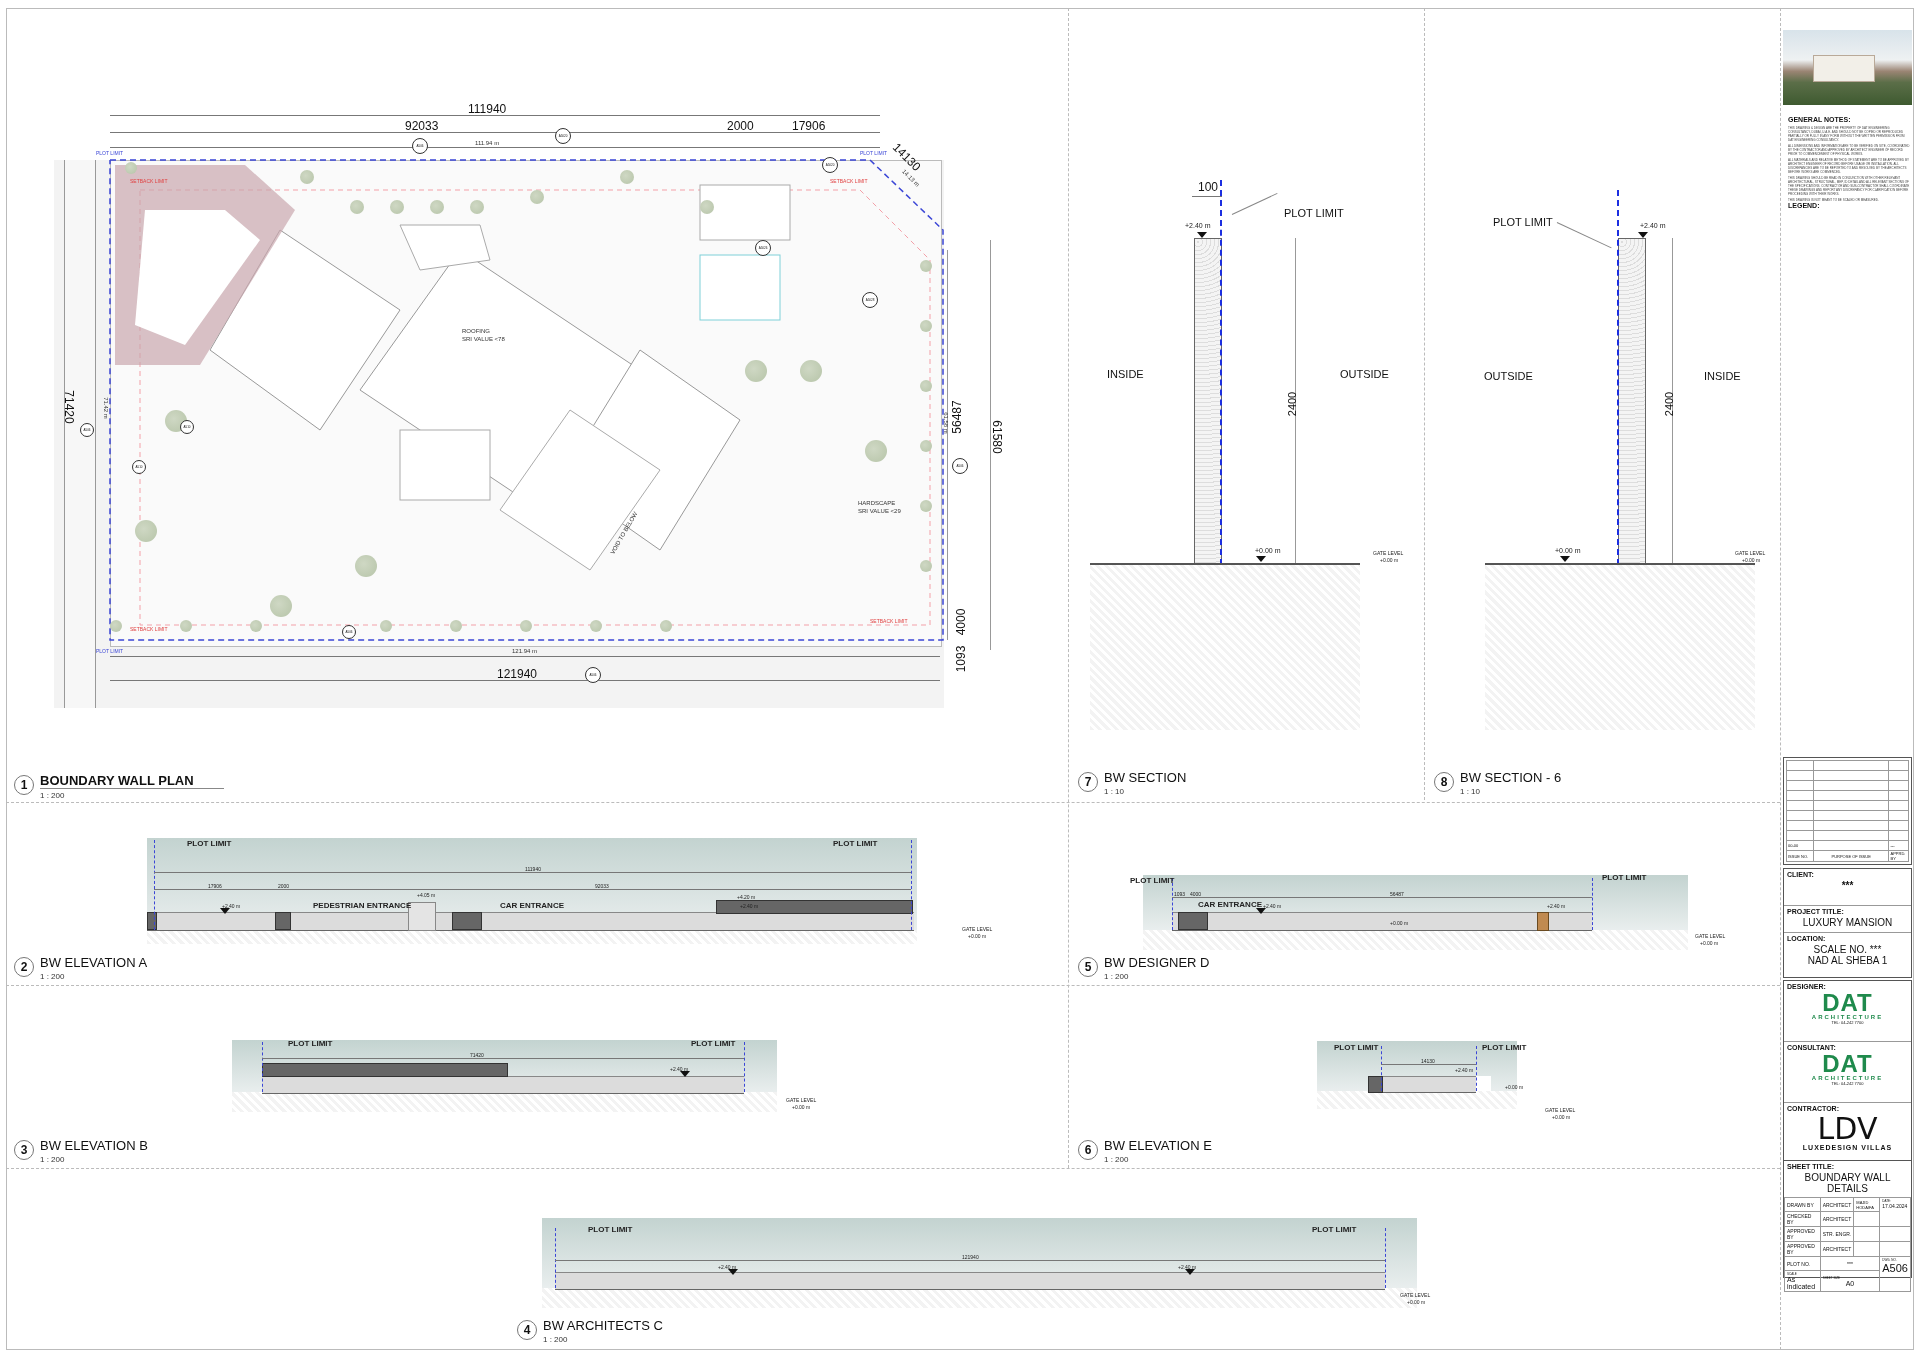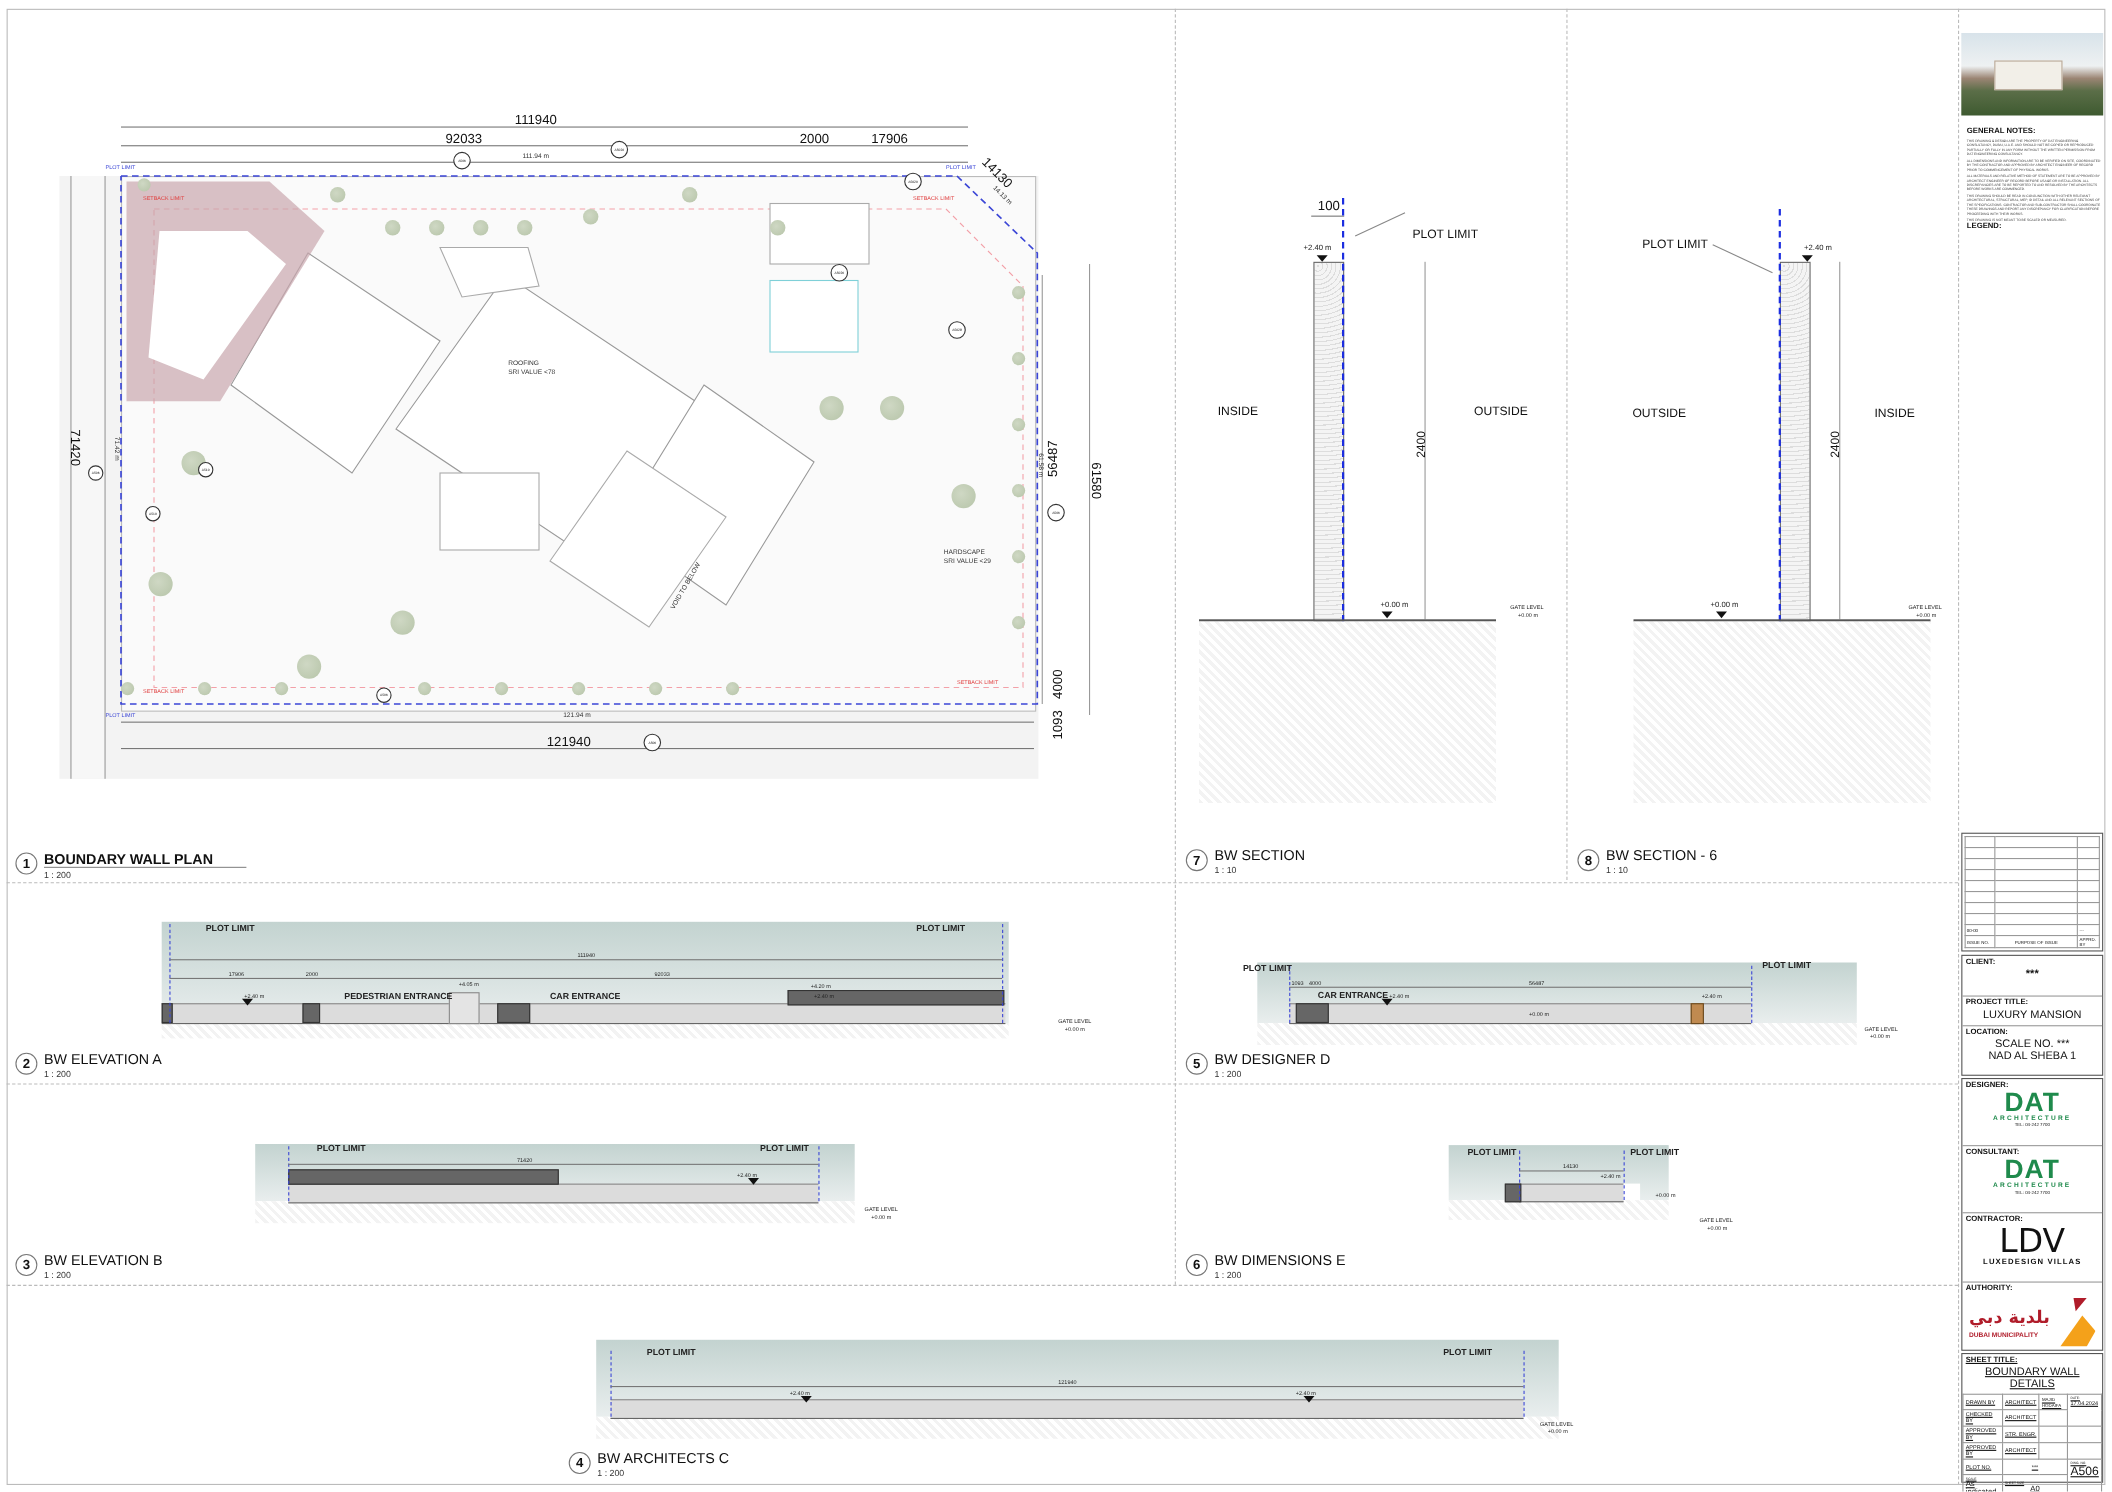--- a/index.html
+++ b/index.html
@@ -323,21 +323,21 @@
   <div class="lbl" style="left:1482px;top:1043px;">PLOT LIMIT</div>
   <div class="dimline" style="left:1381px;top:1064px;width:95px;"></div>
   <div class="lvl" style="left:1421px;top:1058px;">14130</div>
   <div class="lvl" style="left:1455px;top:1067px;">+2.40 m</div>
   <div class="lvl" style="left:1505px;top:1084px;">+0.00 m</div>
   <div class="lvl" style="left:1545px;top:1107px;">GATE LEVEL</div>
   <div class="lvl" style="left:1552px;top:1114px;">+0.00 m</div>
   <div class="vtitle" style="left:1078px;top:1138px;">
     <div class="vnum">6</div>
     <div>
-      <div class="vname">BW DIMENSIONS E</div>
+      <div class="vname">BW ELEVATION E</div>
       <div class="vscale">1 : 200</div>
     </div>
   </div>
 </div>
 
 <div>
   <div class="elev" style="left:542px;top:1218px;width:875px;height:70px;"></div>
   <div class="ground" style="left:542px;top:1288px;width:875px;height:20px;"></div>
   <div class="wall" style="left:555px;top:1272px;width:830px;height:16px;"></div>
   <div class="plotline" style="left:555px;top:1228px;height:60px;"></div>
@@ -467,21 +467,21 @@
       <div class="hd">AUTHORITY:</div>
       <div style="position:absolute;left:6px;top:22px;font-size:16px;color:#b01c2a;font-weight:bold;font-family:'DejaVu Sans',sans-serif;">بلدية دبي</div>
       <div style="position:absolute;left:6px;top:45px;font-size:6px;color:#b01c2a;font-weight:bold;">DUBAI MUNICIPALITY</div>
       <svg style="position:absolute;right:6px;top:14px;" width="42" height="44">
         <polygon points="22,0 34,0 24,12" fill="#b01c2a"></polygon>
         <polygon points="10,44 30,16 42,30 34,44" fill="#f4a11a"></polygon>
       </svg>
     </div>
   </div>
 
-  <div class="tb" style="top:1230px;height:118px;text-decoration:underline;">
+  <div class="tb" style="top:1160px;height:118px;">
     <div class="hd">SHEET TITLE:</div>
     <div style="text-align:center;font-size:10px;margin-bottom:3px;">BOUNDARY WALL DETAILS</div>
     <table class="sig">
       <tbody>
           <tr>
         <td>DRAWN BY</td>
         <td>ARCHITECT</td>
         <td style="font-size:4px;">MAJID HODAIFA</td>
         <td rowspan="2" style="vertical-align:top;">
               <div style="font-size:3px;">DATE:</div>

